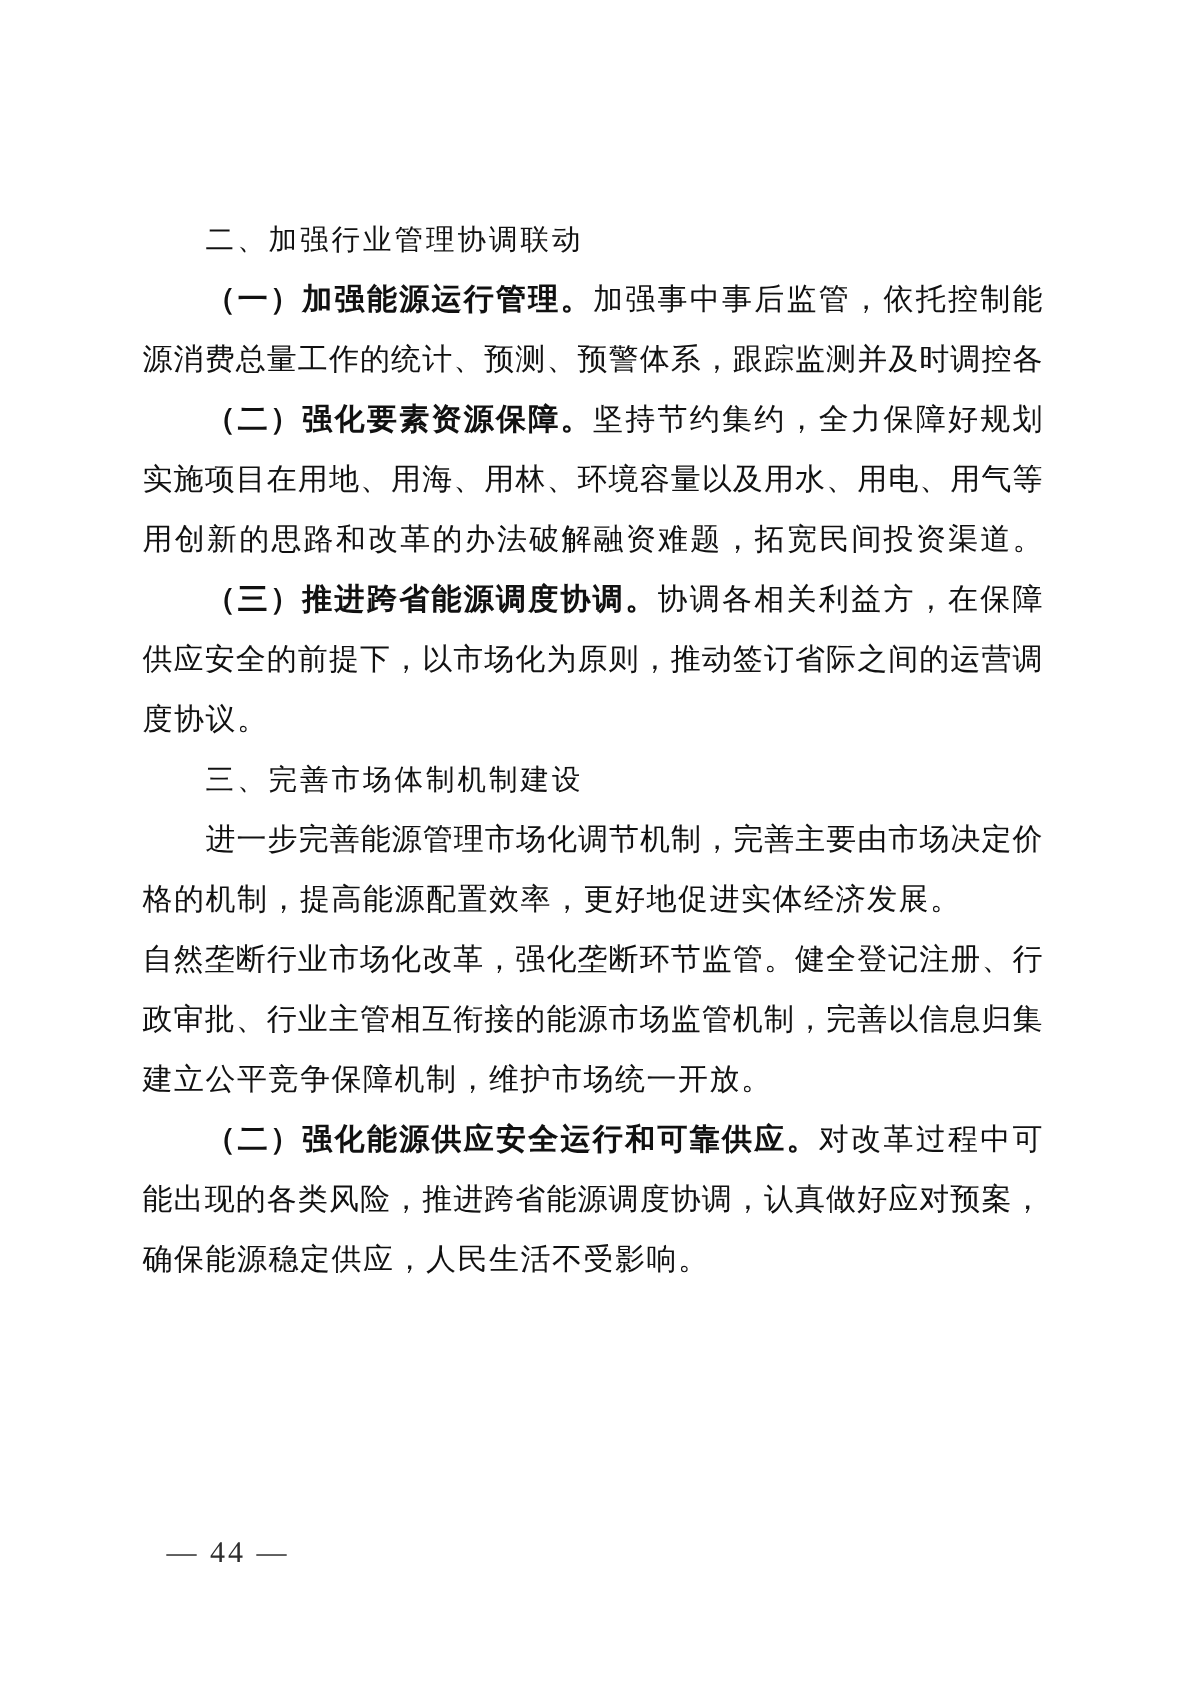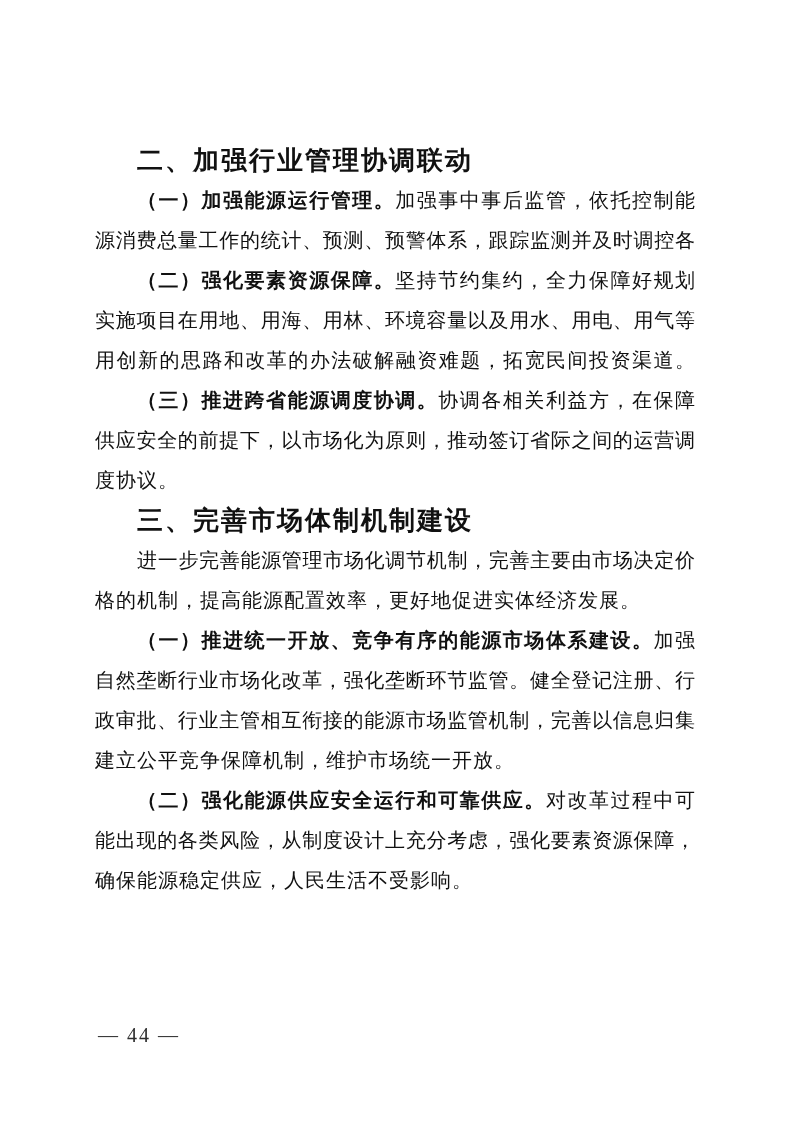--- a/index.html
+++ b/index.html
@@ -35,30 +35,30 @@
     letter-spacing: 0;
     text-align: justify;
     text-align-last: justify;
     text-justify: inter-character;
   }
   .line.indent {
     text-indent: 42px;
   }
   .line.heading span {
     font-family: "Liberation Sans", "DejaVu Sans", sans-serif;
-    font-weight: bold;
-    font-size: 26px;
+    font-weight: normal;
+    font-size: 19px;
     letter-spacing: 2px;
   }
   .lead {
     font-weight: bold;
   }
   .page-footer {
     position: absolute;
-    left: 98px;
+    left: 111px;
     top: 1024px;
     font-size: 20px;
     letter-spacing: 2px;
     color: #2e2e2e;
     font-family: "Liberation Serif", "DejaVu Serif", serif;
     text-align: center;
   }
 </style>
 </head>
 <body>
@@ -70,22 +70,21 @@
       <div class="line justify"><span>源消费总量工作的统计、预测、预警体系，跟踪监测并及时调控各</span></div>
       <div class="line indent justify"><span class="lead">（二）强化要素资源保障。</span><span>坚持节约集约，全力保障好规划</span></div>
       <div class="line justify"><span>实施项目在用地、用海、用林、环境容量以及用水、用电、用气等</span></div>
       <div class="line justify"><span>用创新的思路和改革的办法破解融资难题，拓宽民间投资渠道。</span></div>
       <div class="line indent justify"><span class="lead">（三）推进跨省能源调度协调。</span><span>协调各相关利益方，在保障</span></div>
       <div class="line justify"><span>供应安全的前提下，以市场化为原则，推动签订省际之间的运营调</span></div>
       <div class="line"><span>度协议。</span></div>
       <div class="line heading indent"><span class="lead">三、完善市场体制机制建设</span></div>
       <div class="line indent justify"><span>进一步完善能源管理市场化调节机制，完善主要由市场决定价</span></div>
       <div class="line"><span>格的机制，提高能源配置效率，更好地促进实体经济发展。</span></div>
-      <div class="line indent justify"><span class="lead">（一）推进统一开放、竞争有序的能源市场体系建设。</span><span>加强</span></div>
       <div class="line justify"><span>自然垄断行业市场化改革，强化垄断环节监管。健全登记注册、行</span></div>
       <div class="line justify"><span>政审批、行业主管相互衔接的能源市场监管机制，完善以信息归集</span></div>
       <div class="line"><span>建立公平竞争保障机制，维护市场统一开放。</span></div>
       <div class="line indent justify"><span class="lead">（二）强化能源供应安全运行和可靠供应。</span><span>对改革过程中可</span></div>
-      <div class="line justify"><span>能出现的各类风险，从制度设计上充分考虑，强化要素资源保障，</span></div>
+      <div class="line justify"><span>能出现的各类风险，推进跨省能源调度协调，认真做好应对预案，</span></div>
       <div class="line"><span>确保能源稳定供应，人民生活不受影响。</span></div>
     </div>
   <div class="page-footer">— 44 —</div>
 </div>
 
 </body></html>

